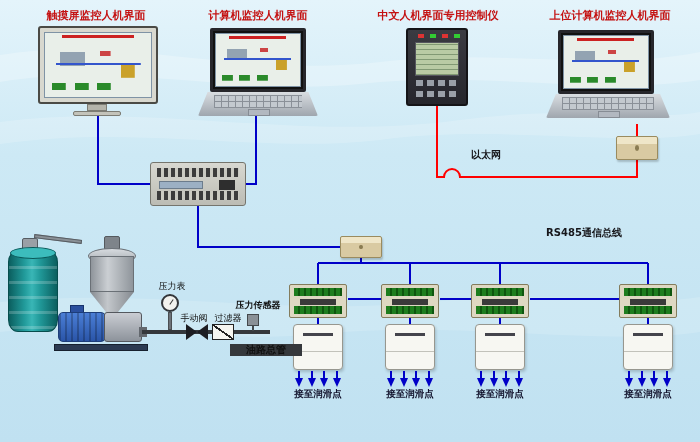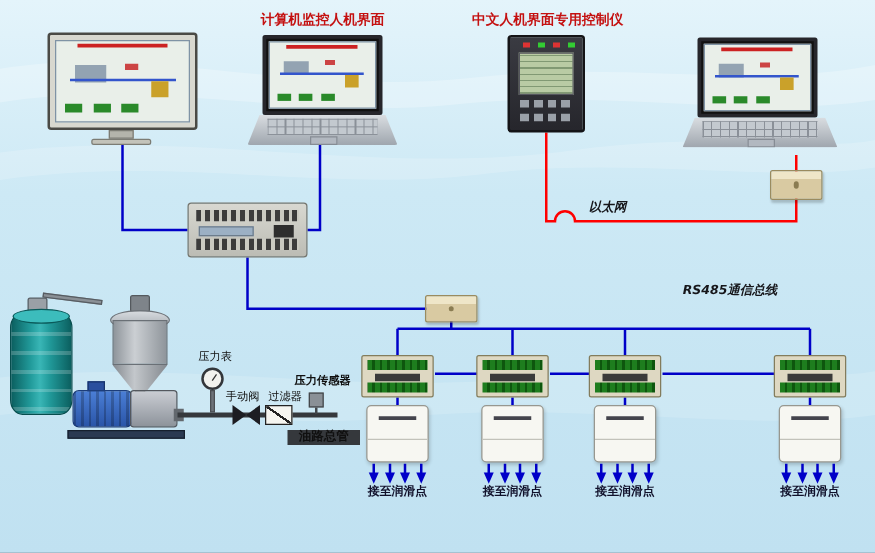--- a/index.html
+++ b/index.html
@@ -154,22 +154,24 @@
       <line class="blue" x1="318" y1="318" x2="318" y2="325"></line>
       <line class="blue" x1="410" y1="318" x2="410" y2="325"></line>
       <line class="blue" x1="500" y1="318" x2="500" y2="325"></line>
       <line class="blue" x1="648" y1="318" x2="648" y2="325"></line>
     </g>
     <g>
       <path class="red" d="M437,106 L437,177 L444,177 A8,8 0 0 1 460,177 L637,177 L637,124"></path>
     </g>
   </svg>
 
+  <div class="lbl red" style="left:31px;top:9px;width:130px;">触摸屏监控人机界面</div>
   <div class="lbl red" style="left:372px;top:9px;width:132px;">中文人机界面专用控制仪</div>
   <div class="lbl red" style="left:193px;top:9px;width:130px;">计算机监控人机界面</div>
+  <div class="lbl red" style="left:544px;top:9px;width:132px;">上位计算机监控人机界面</div>
 
   <div class="abs monitor" style="left:38px;top:26px;width:120px;height:78px;">
     <div class="scr"></div>
   </div>
   <div class="abs mon-neck" style="left:87px;top:104px;width:20px;height:7px;"></div>
   <div class="abs mon-base" style="left:73px;top:111px;width:48px;height:5px;"></div>
 
   <div class="abs lap-scr" style="left:210px;top:28px;width:96px;height:64px;">
     <div class="scr"></div>
   </div>
@@ -183,22 +185,22 @@
   <div class="abs lap-scr" style="left:558px;top:30px;width:96px;height:64px;">
     <div class="scr"></div>
   </div>
   <div class="abs kb" style="left:546px;top:94px;width:124px;height:24px;"></div>
 
   <div class="abs plc" style="left:150px;top:162px;width:96px;height:44px;">
     <div class="plc-mid"></div>
     <div class="plc-port"></div>
   </div>
 
-  <div class="lbl net" style="left:460px;top:161px;width:52px;font-style:italic;">以太网</div>
-  <div class="lbl net" style="left:528px;top:227px;width:112px;font-style:italic;">RS485通信总线</div>
+  <div class="lbl net" style="left:460px;top:149px;width:52px;">以太网</div>
+  <div class="lbl net" style="left:528px;top:227px;width:112px;">RS485通信总线</div>
 
   <div class="abs jbox" style="left:340px;top:236px;width:42px;height:22px;"></div>
   <div class="abs jbox" style="left:616px;top:136px;width:42px;height:24px;"></div>
 
   <div class="dmod" style="left:289px;">
       <div class="dmod-mid"></div>
     </div>
   <div class="dist" style="left:293px;"></div>
   <div class="arrows" style="left:295px;">
     <div class="arr"></div>
@@ -268,15 +270,15 @@
   <div class="abs valve" style="left:186px;top:324px;"></div>
   <div class="lbl" style="left:176px;top:313px;width:36px;">手动阀</div>
 
   <div class="abs filter" style="left:212px;top:324px;width:22px;height:16px;"></div>
   <div class="lbl" style="left:210px;top:313px;width:36px;">过滤器</div>
 
   <div class="abs sensor" style="left:247px;top:314px;width:12px;height:12px;"></div>
   <div class="abs sstem" style="left:252px;top:326px;width:2px;height:5px;"></div>
   <div class="lbl" style="left:228px;top:300px;width:60px;font-weight:bold;">压力传感器</div>
 
-  <div class="lbl pipe" style="left:230px;top:344px;width:58px;">油路总管</div>
+  <div class="lbl pipe" style="left:230px;top:344px;width:72px;">油路总管</div>
 
 </div>
 
 </body></html>

